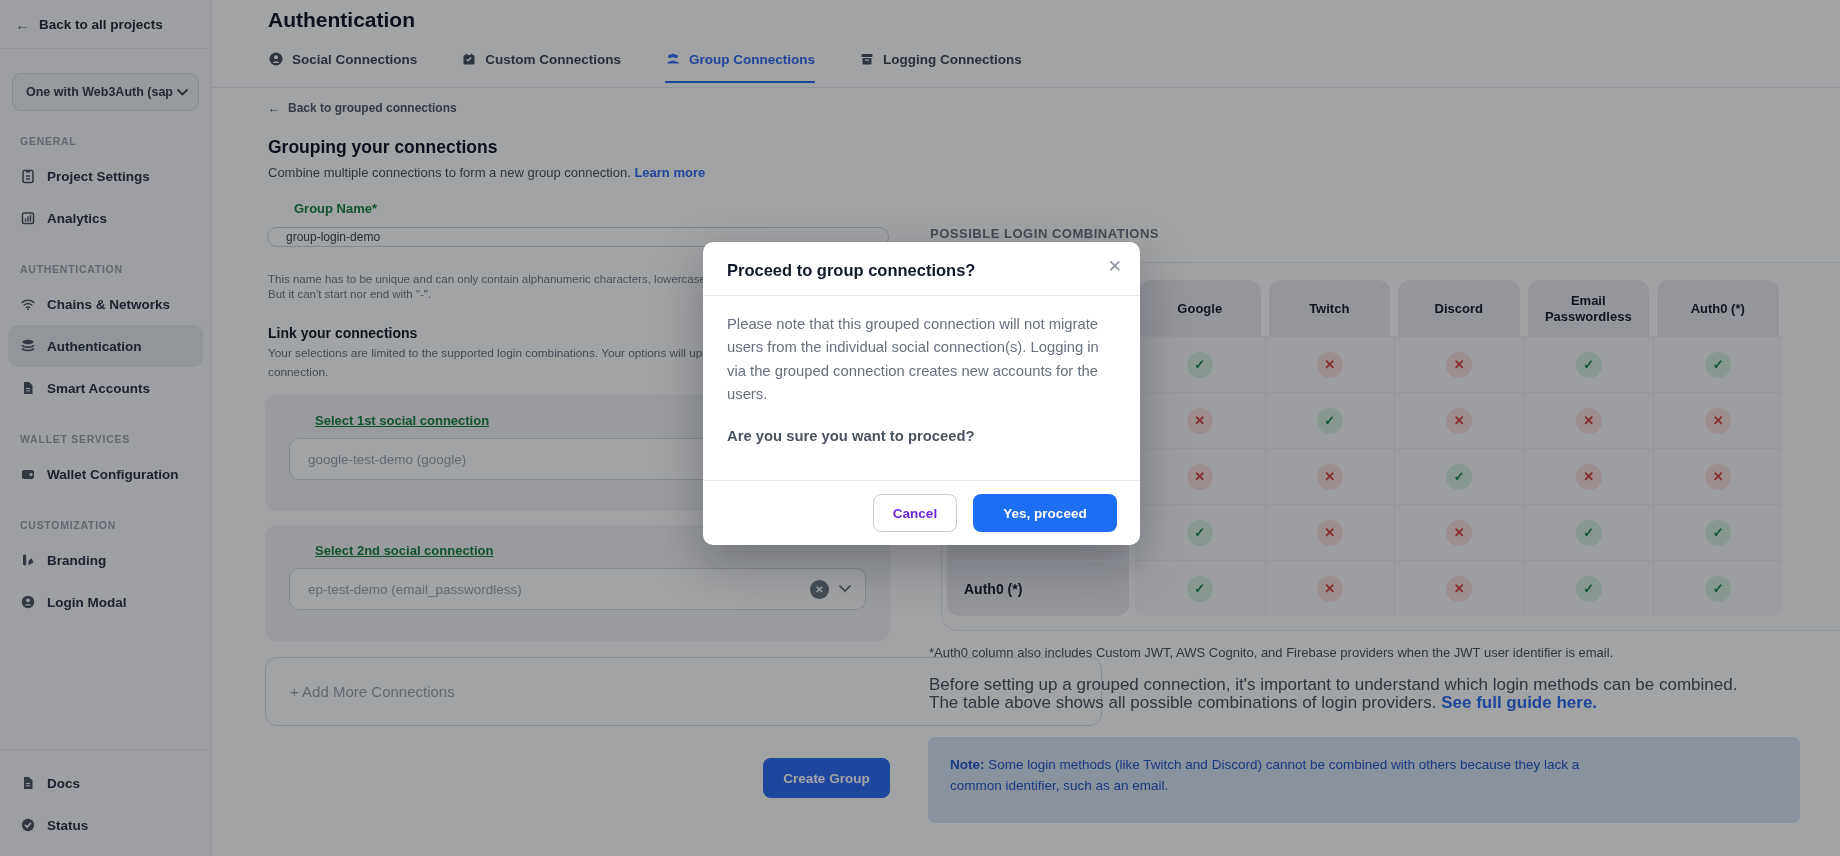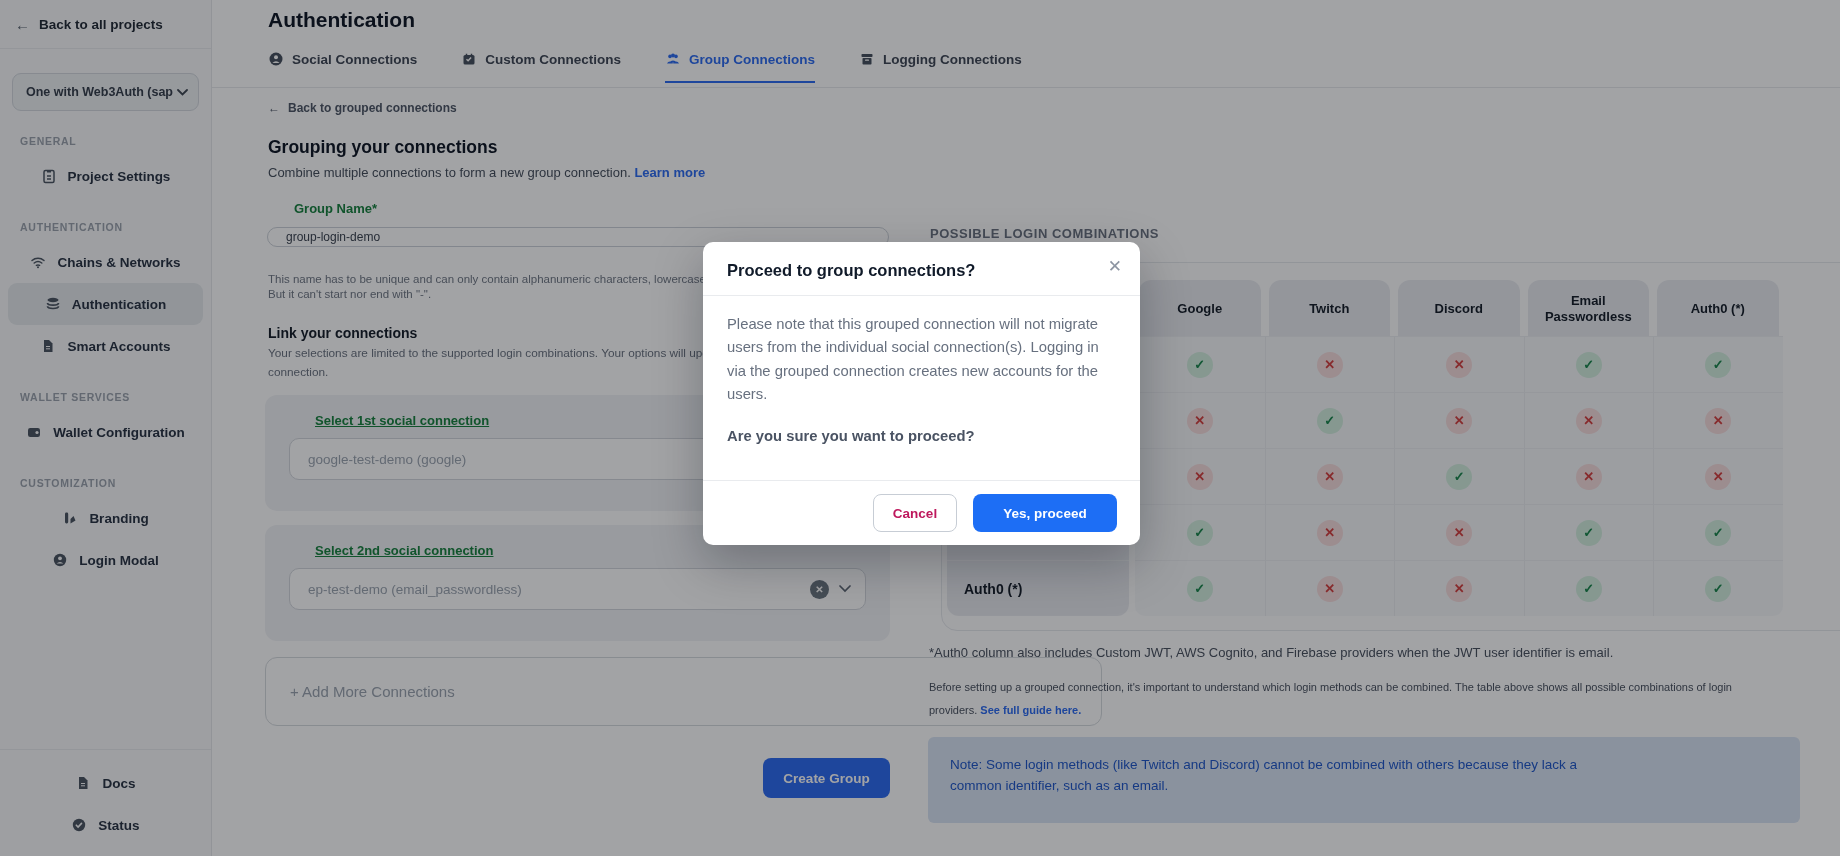--- a/index.html
+++ b/index.html
@@ -12,21 +12,21 @@
   .sb-back{height:48px;display:flex;align-items:center;gap:9px;padding:0 15px;
            border-bottom:1px solid #e8eaed;font-size:13.5px;font-weight:700;color:#1f2733;cursor:pointer;}
   .sb-back .arr{font-size:15px;color:#555e6b;}
   .sb-proj{margin:24px 12px 0;height:38px;box-sizing:border-box;border:1px solid #d3d7dd;background:#eef0f3;
            border-radius:9px;display:flex;align-items:center;justify-content:space-between;
            padding:0 10px 0 13px;font-size:12.5px;font-weight:600;color:#333c49;cursor:pointer;}
   .sb-proj .pv{white-space:nowrap;overflow:hidden;max-width:150px;}
   .sb-sections{padding:0 8px;}
   .sb-label{margin:24px 12px 8px;font-size:10.5px;font-weight:700;letter-spacing:.07em;color:#9aa1ac;}
   .sb-item{height:42px;display:flex;align-items:center;gap:11px;padding:0 12px;border-radius:9px;
-           font-size:13.5px;font-weight:700;color:#273142;cursor:pointer;justify-content:center;}
+           font-size:13.5px;font-weight:700;color:#273142;cursor:pointer;}
   .sb-item.active{background:#e5e8ec;}
   .sb-item svg{flex:0 0 auto;color:#4a5360;}
   .sb-footer{position:absolute;left:0;right:0;bottom:0;border-top:1px solid #e8eaed;padding:12px 8px 10px;}
   
   .main{position:absolute;left:212px;top:0;right:0;bottom:0;background:#fff;}
   .pagetitle{left:56px;top:8px;font-size:21px;font-weight:800;color:#0c1422;}
   .tabs{left:56px;top:51px;display:flex;gap:44px;}
   .tab{display:flex;align-items:center;gap:8px;font-size:13.5px;font-weight:700;color:#3d4553;
        padding-bottom:14px;cursor:pointer;border-bottom:2.5px solid transparent;}
   .tab svg{color:#454e5c;}
@@ -73,38 +73,38 @@
   .dcell{background:#f6f7f9;display:flex;align-items:center;justify-content:center;
          border-top:1px solid #eceef1;border-left:1px solid #eaecef;}
   .dcell.first{border-left:none;}
   .dcell.lastrow-l{border-radius:0 0 0 10px;}
   .dcell.lastrow-r{border-radius:0 0 10px 0;}
   .mark{width:26px;height:26px;border-radius:50%;display:flex;align-items:center;justify-content:center;
         font-size:13px;font-weight:700;}
   .mark.ok{background:#d2edde;color:#17854a;}
   .mark.no{background:#f6dbdb;color:#d33d3d;}
   .footnote{left:717px;top:645px;font-size:13px;color:#474f5d;}
-  .para{left:717px;top:676px;width:832px;font-size:11px;line-height:23px;color:#474f5d;}
+  .para{left:717px;top:676px;width:832px;font-size:17px;line-height:18px;color:#474f5d;}
   .notebox{left:716px;top:737px;width:872px;height:86px;box-sizing:border-box;background:#d9e4f4;
            border-radius:6px;padding:17px 22px;}
   .notetext{width:655px;font-size:13.5px;line-height:21px;color:#1d55c8;}
-  .notetext b{font-weight:400;}
+  .notetext b{font-weight:700;}
   
   .overlay{position:absolute;inset:0;background:rgba(10,13,18,.38);z-index:40;}
   .modal{position:absolute;left:703px;top:242px;width:437px;height:303px;background:#fff;border-radius:10px;
          box-shadow:0 18px 50px rgba(6,10,20,.28);z-index:50;display:flex;flex-direction:column;box-sizing:border-box;}
   .m-head{padding:19px 24px 15px;border-bottom:1px solid #e9ebee;position:relative;}
   .m-title{font-size:16.5px;font-weight:800;color:#101a29;}
   .m-close{position:absolute;top:10px;right:14px;font-size:17px;color:#8d95a2;cursor:pointer;padding:4px;}
   .m-body{padding:17px 24px 0;flex:1;}
   .m-p{font-size:14.8px;line-height:23.4px;color:#67707f;margin:0;}
   .m-q{font-size:14.8px;font-weight:800;color:#4a5363;margin:21px 0 0;}
   .m-foot{border-top:1px solid #e9ebee;padding:13px 23px;display:flex;justify-content:flex-end;gap:16px;}
   .btn-cancel{width:84px;height:38px;background:#fff;border:1px solid #c7cdd5;border-radius:8px;
-              font-family:inherit;font-size:13.5px;font-weight:700;color:#be185d;cursor:pointer;}
+              font-family:inherit;font-size:13.5px;font-weight:700;color:#6d28d9;cursor:pointer;}
   .btn-confirm{width:144px;height:38px;background:var(--confirm);border:none;border-radius:8px;
                font-family:inherit;font-size:13.5px;font-weight:700;color:#fff;cursor:pointer;}
 </style>
 </head>
 <body>
 
 <div class="sidebar">
   <div class="sb-back">
     <span class="arr">←</span>
     <span>Back to all projects</span>
@@ -117,20 +117,27 @@
   </div>
   <div class="sb-sections" id="sb-sections">
       <div class="sb-label">GENERAL</div>
       <div class="sb-item">
         <svg class="" width="16" height="16" viewBox="0 0 16 16">
           <rect x="3" y="2.5" width="10" height="12" rx="1.5" fill="none" stroke="currentColor" stroke-width="1.5"></rect>
           <path d="M6 2h4v2.5H6z" fill="currentColor"></path>
           <path d="M6 8h4M6 11h4" stroke="currentColor" stroke-width="1.3"></path>
         </svg>
         <span>Project Settings</span>
+      </div>
+      <div class="sb-item">
+        <svg class="" width="16" height="16" viewBox="0 0 16 16">
+          <rect x="2.5" y="3" width="11" height="10.5" rx="1.5" fill="none" stroke="currentColor" stroke-width="1.5"></rect>
+          <path d="M5.5 11V9M8 11V7M10.5 11V5.5" stroke="currentColor" stroke-width="1.5" stroke-linecap="round"></path>
+        </svg>
+        <span>Analytics</span>
       </div>
       <div class="sb-label">AUTHENTICATION</div>
       <div class="sb-item">
         <svg class="" width="16" height="16" viewBox="0 0 16 16">
           <path d="M2 6.5a9 9 0 0112 0M4.2 9a6 6 0 017.6 0M6.4 11.4a3 3 0 013.2 0" fill="none" stroke="currentColor" stroke-width="1.5" stroke-linecap="round"></path>
           <circle cx="8" cy="13.2" r="1" fill="currentColor"></circle>
         </svg>
         <span>Chains &amp; Networks</span>
       </div>
       <div class="sb-item active">

